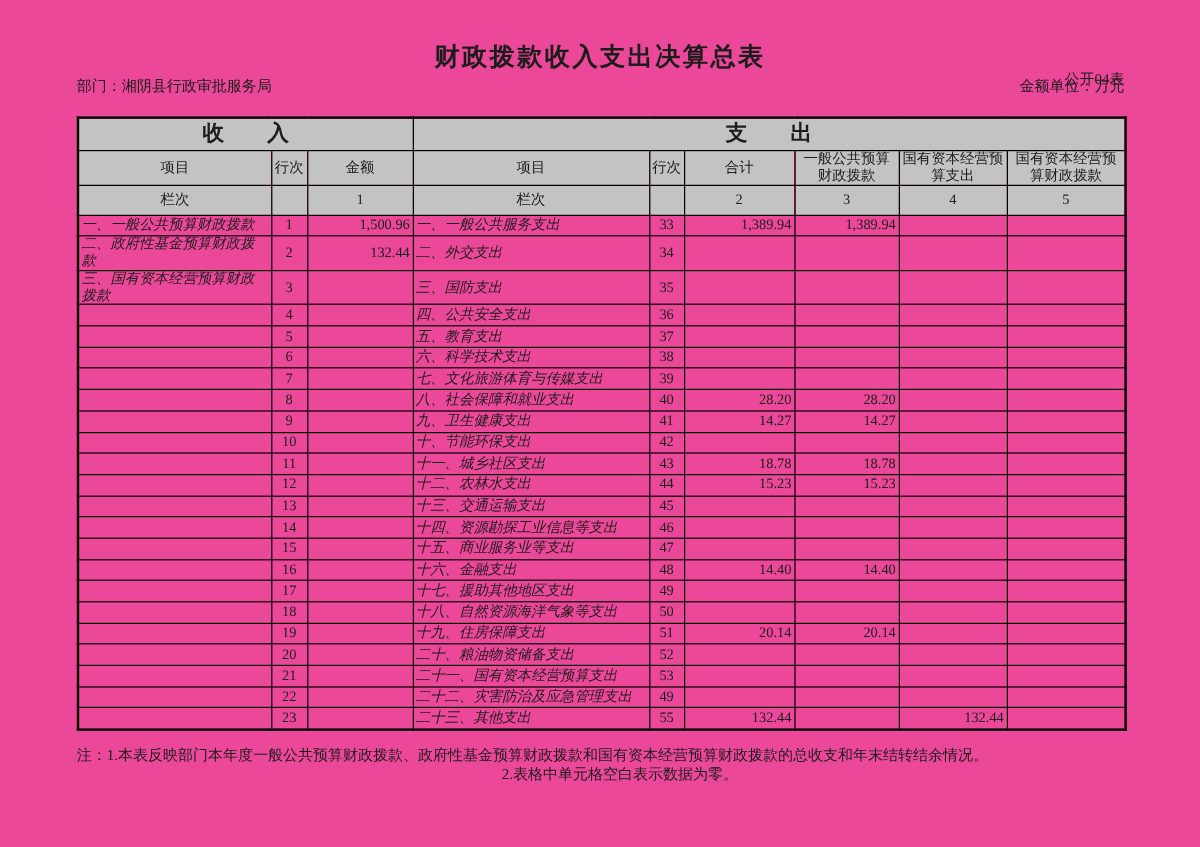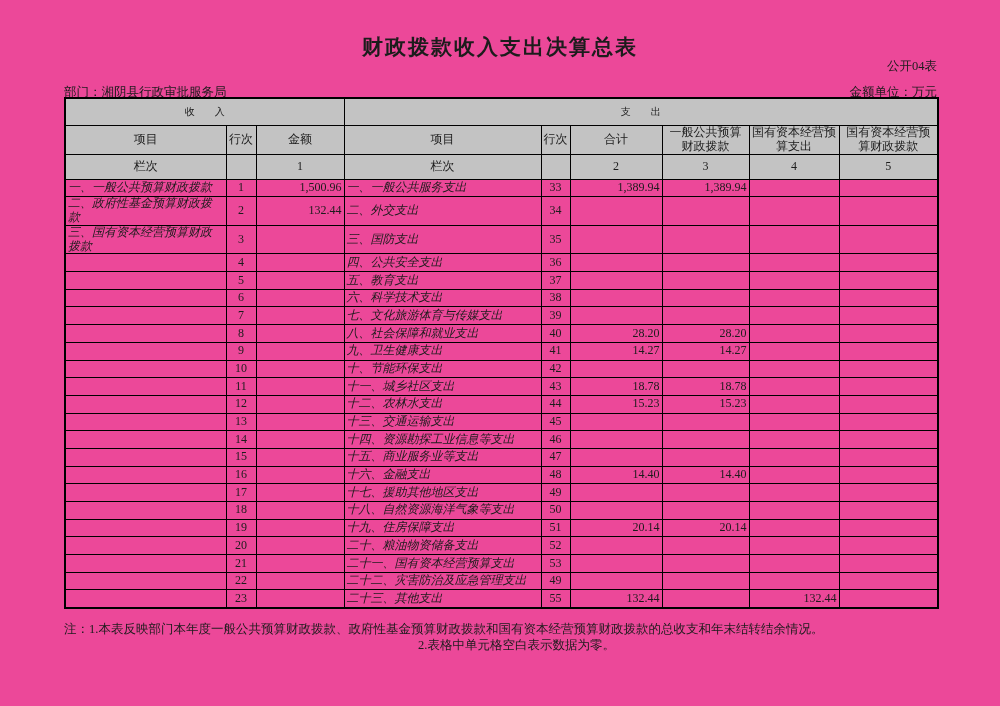--- a/index.html
+++ b/index.html
@@ -23,21 +23,21 @@
     letter-spacing: 2px;
   }
   .doc-code {
     position: absolute;
     top: 58px;
     right: 63px;
     font-size: 12.5px;
   }
   .meta-row {
     position: absolute;
-    top: 84px;
+    top: 64px;
     left: 64px;
     width: 873px;
     display: flex;
     justify-content: space-between;
     font-size: 12.5px;
   }
   table.fiscal {
     position: absolute;
     left: 64px;
     top: 97px;
@@ -58,21 +58,22 @@
   }
   tr.h1 { height: 27px; }
   tr.h2 { height: 29px; }
   tr.h3 { height: 25px; }
   tr.dr { height: 17.7px; }
   .hdr { background: #c3c3c3; text-align: center; }
   .spread {
     letter-spacing: 2em;
     display: inline-block;
     margin-right: -2em;
-    font-size: 10px;
+    font-size: 18px;
+    font-weight: bold;
   }
   .al-l { text-align: left; padding-left: 1px; font-style: italic; }
   .al-c { text-align: center; }
   .al-r { text-align: right; padding-right: 2px; }
   .notes {
     position: absolute;
     left: 64px;
     top: 622px;
     width: 880px;
     font-size: 12.5px;

